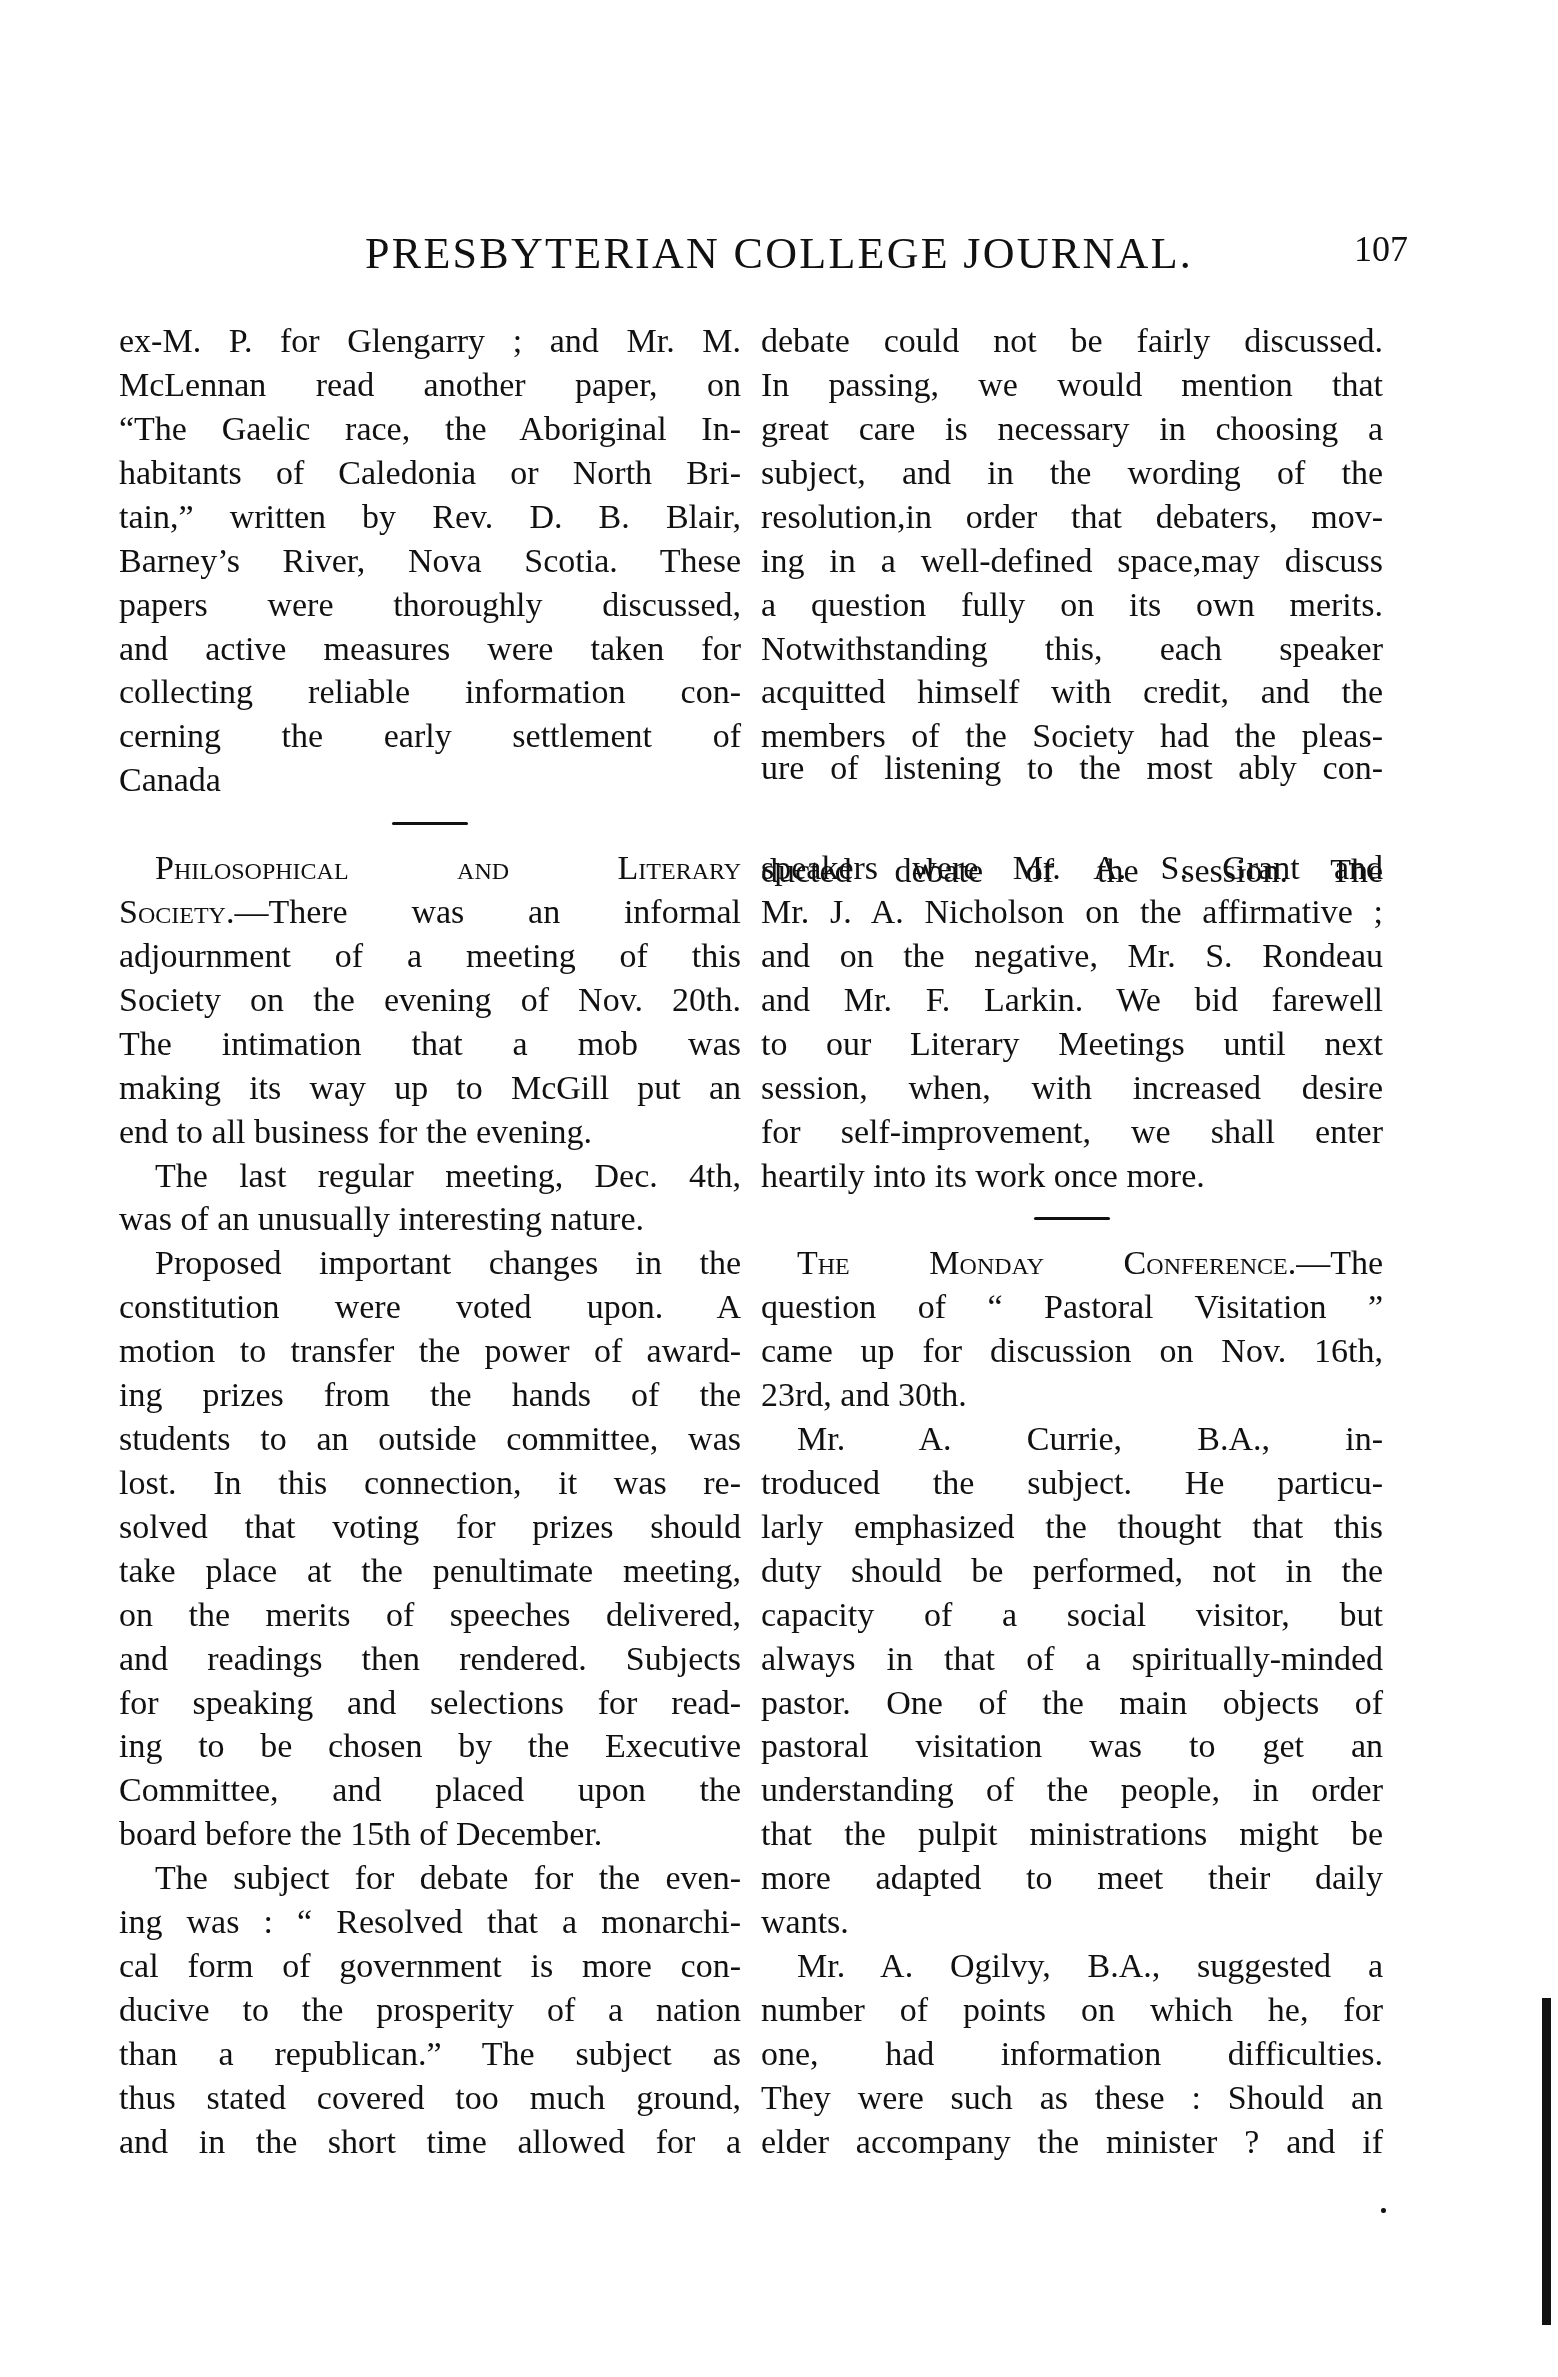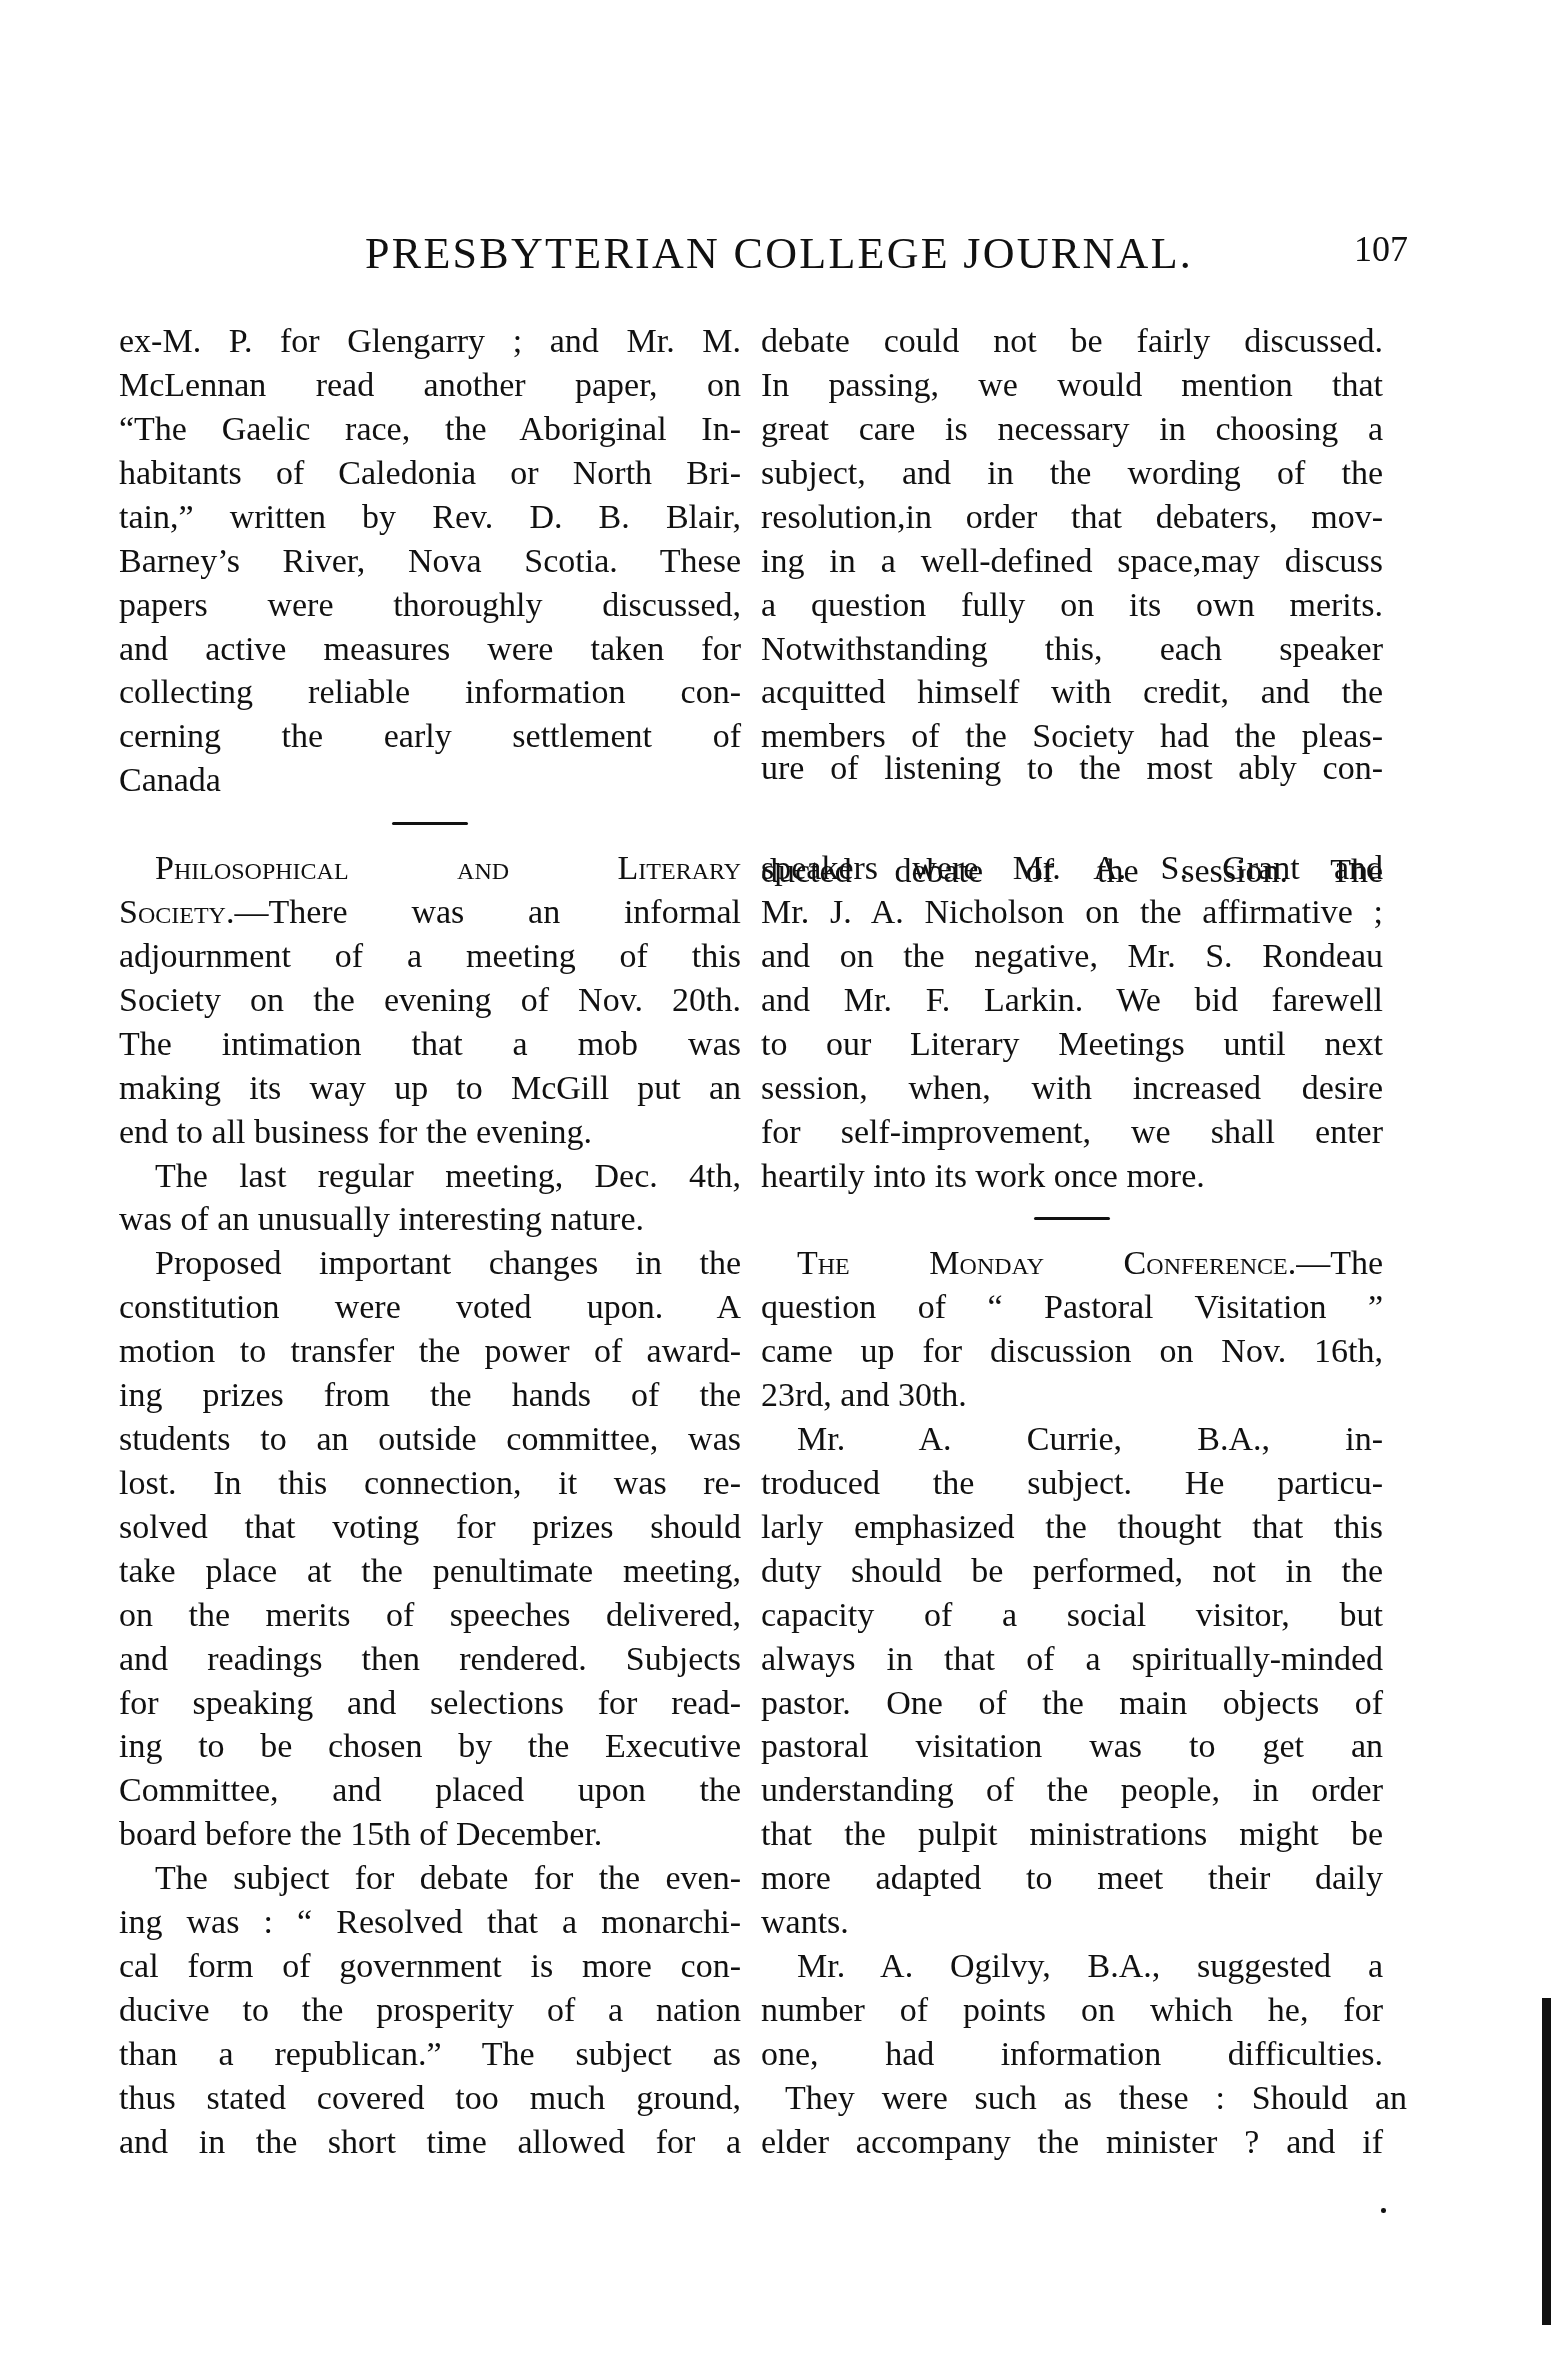--- a/index.html
+++ b/index.html
@@ -106,19 +106,19 @@
     <div class="line" style="top: 1637px;">always in that of a spiritually-minded</div>
     <div class="line" style="top: 1681px;">pastor. One of the main objects of</div>
     <div class="line" style="top: 1724px;">pastoral visitation was to get an</div>
     <div class="line" style="top: 1768px;">understanding of the people, in order</div>
     <div class="line" style="top: 1812px;">that the pulpit ministrations might be</div>
     <div class="line" style="top: 1856px;">more adapted to meet their daily</div>
     <div class="line last" style="top: 1900px;">wants.</div>
     <div class="line indent" style="top: 1944px;">Mr. A. Ogilvy, B.A., suggested a</div>
     <div class="line" style="top: 1988px;">number of points on which he, for</div>
     <div class="line" style="top: 2032px;">one, had information difficulties.</div>
-    <div class="line" style="top: 2076px; margin-left: 24px;">They were such as these : Should an</div>
+    <div class="line" style="top: 2076px;">They were such as these : Should an</div>
     <div class="line" style="top: 2120px;">elder accompany the minister ? and if</div>
   </div>
 
 <div class="dot"></div>
 <div class="scan-mark"></div>
 
 
 </body></html>

